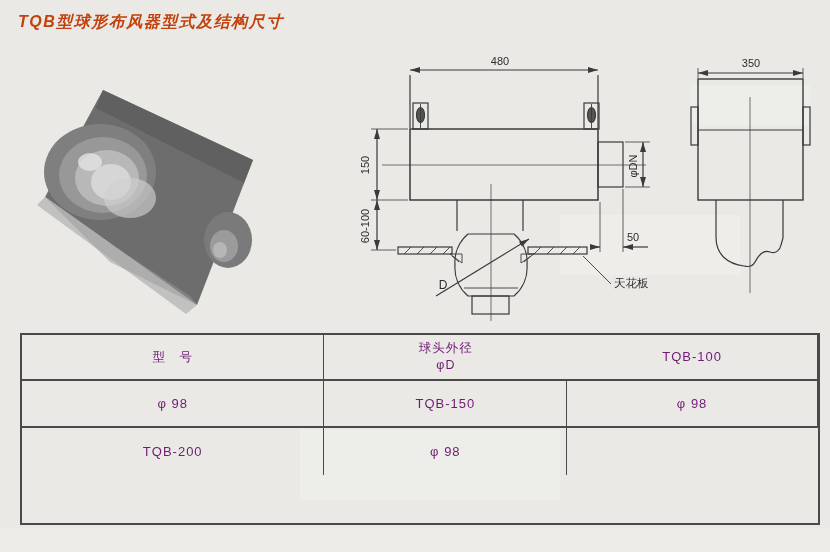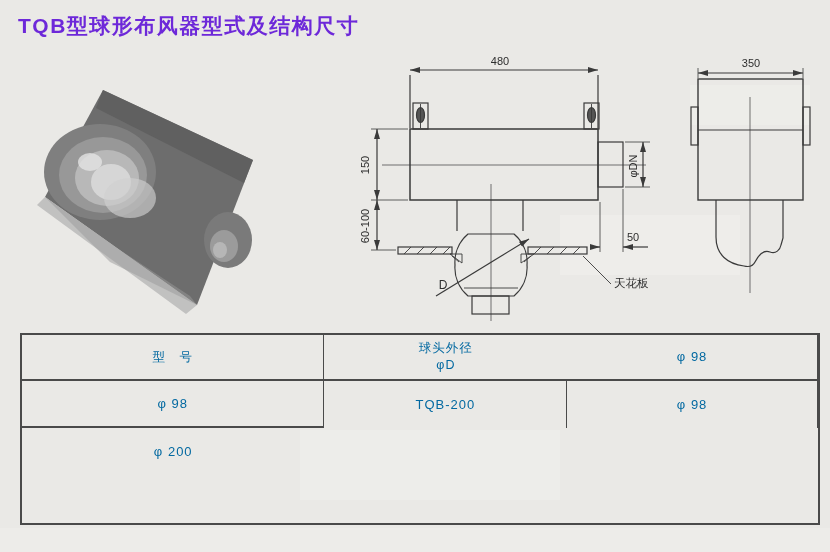--- a/index.html
+++ b/index.html
@@ -4,35 +4,35 @@
 <style>
   html,body{margin:0;padding:0;}
   body{
     width:830px;height:552px;position:relative;overflow:hidden;
     background:#eae9e6;
     font-family:"Liberation Sans","DejaVu Sans",sans-serif;
     color:#222;
   }
   .page-title{
     position:absolute;left:18px;top:12px;
-    font-size:21px;font-weight:bold;color:#6d28d9;letter-spacing:1.5px;
+    font-size:16px;font-weight:bold;color:#c2410c;letter-spacing:1.5px;font-style:italic;
   }
   svg text{font-family:"Liberation Sans","DejaVu Sans",sans-serif;fill:#2e2e2e;}
   .dim-txt{font-size:11px;}
   .cn-txt{font-size:11.5px;}
 
   
   .spec-table{
     position:absolute;left:20px;top:333px;width:800px;height:192px;
     border:2px solid #4a4a4a;box-sizing:border-box;
     display:grid;
     grid-template-columns:38% 30.5% 31.5%;
     grid-template-rows:46px 47px 47px 1fr;
     background:transparent;
-    font-size:13px;color:#0369a1;
+    font-size:13px;color:#701a75;
   }
   .cell{
     display:flex;flex-direction:column;align-items:center;justify-content:center;
     border-right:1.5px solid #4a4a4a;
     border-bottom:2px solid #4a4a4a;
     line-height:1.35;letter-spacing:1px;
   }
   .cell.last-col{border-right:none;}
   .cell.last-row{border-bottom:none;}
   .hdr{font-size:12.5px;}
@@ -166,29 +166,32 @@
 
   <div class="cell hdr">
     <div>型　号</div>
   </div>
   <div class="cell hdr last-col">
     <div>球头外径</div>
     <div>φD</div>
   </div>
 
   <div class="cell">
+      <span>TQB-100</span>
+    </div>
+  <div class="cell">
       <span>φ 98</span>
     </div>
 
+  <div class="cell">
+      <span>TQB-150</span>
+    </div>
   <div class="cell">
       <span>φ 98</span>
     </div>
 
   <div class="cell last-row">
       <span>TQB-200</span>
     </div>
   <div class="cell last-row">
       <span>φ 98</span>
     </div>
-  <div class="cell last-row last-col">
-      <span>φ 200</span>
-    </div>
 </div>
 
 </body></html>

